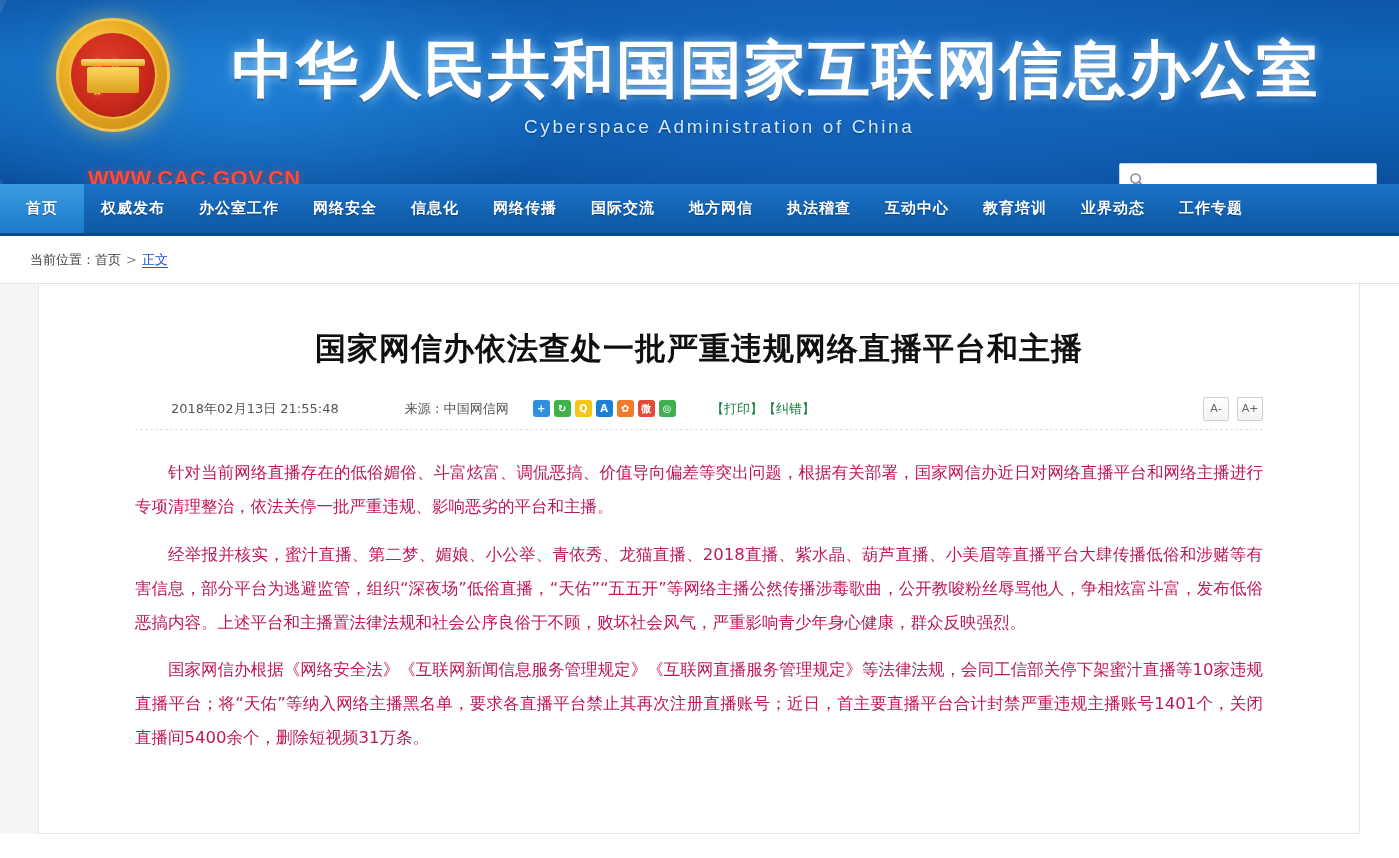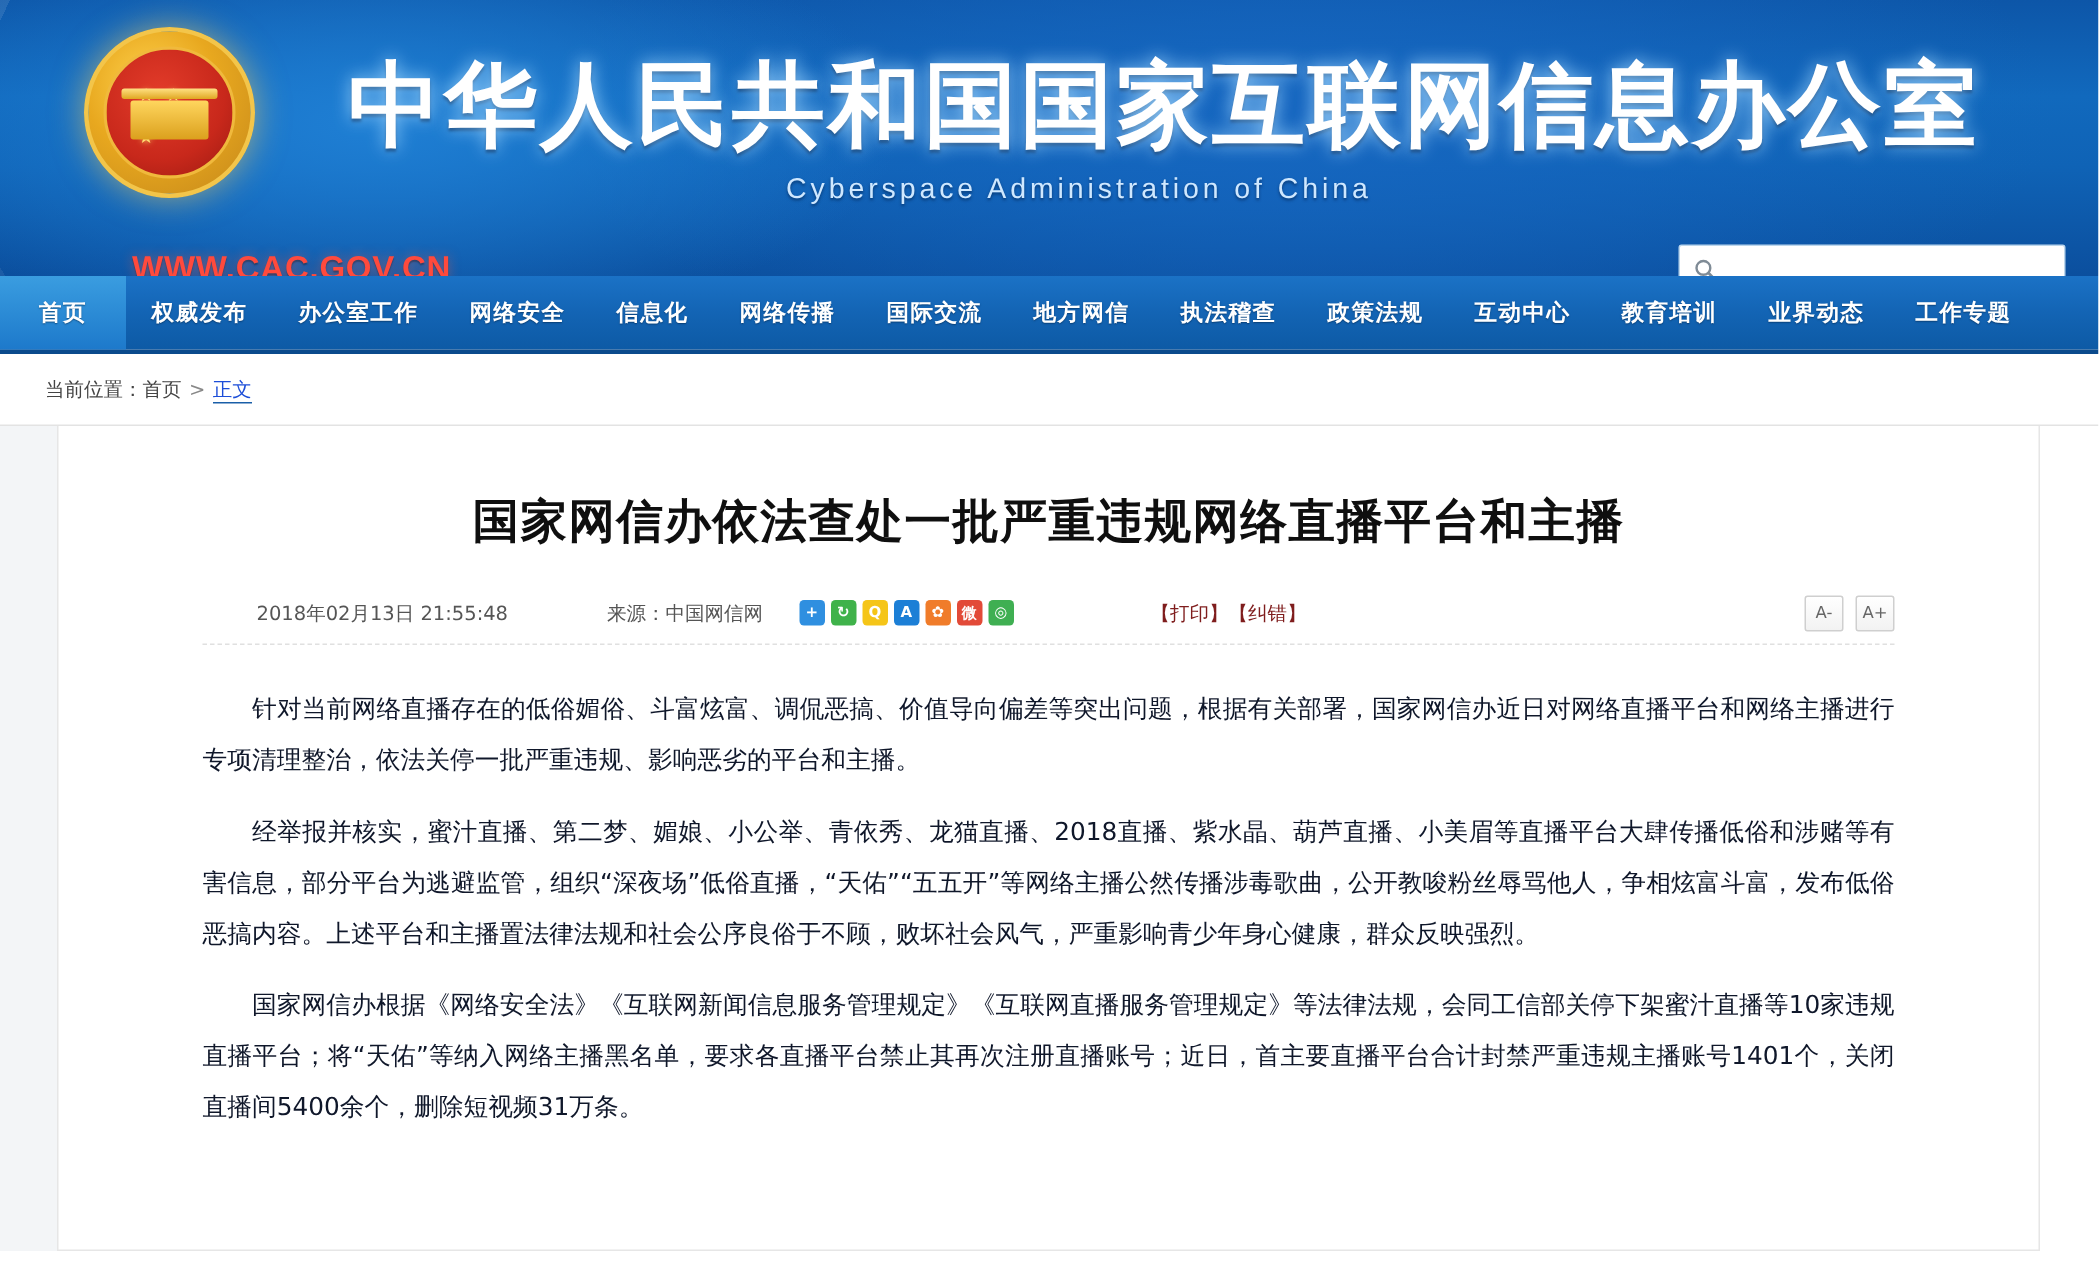--- a/index.html
+++ b/index.html
@@ -224,23 +224,23 @@
     color: #fff;
     font-size: 10px;
     font-weight: bold;
     cursor: pointer;
   }
 
   .meta-actions {
     position: absolute;
     left: 50%;
     transform: translateX(-50%);
-    margin-left: 120px;
+    margin-left: 64px;
     font-size: 13px;
-    color: #7f1d1d;
+    color: #15803d;
     white-space: nowrap;
   }
   .meta-actions span { cursor: pointer; }
 
   .font-sizers {
     position: absolute;
     right: 0;
     display: flex;
     gap: 8px;
   }
@@ -252,21 +252,21 @@
     display: flex; align-items: center; justify-content: center;
     font-size: 11px; color: #666;
     cursor: pointer;
   }
 
   .content { margin-top: 26px; }
   .content p {
     margin: 0 0 14px 0;
     font-size: 16.5px;
     line-height: 2.05;
-    color: #0f172a;
+    color: #be185d;
     text-indent: 2em;
     font-family: "DejaVu Sans", "Liberation Sans", sans-serif;
     text-align: justify;
   }
 </style>
 </head>
 <body>
 
 <div class="banner">
   <div class="emblem">
@@ -293,21 +293,20 @@
 <div class="navbar">
   <div class="nav-item home">首页</div>
   <div class="nav-item">权威发布</div>
   <div class="nav-item">办公室工作</div>
   <div class="nav-item">网络安全</div>
   <div class="nav-item">信息化</div>
   <div class="nav-item">网络传播</div>
   <div class="nav-item">国际交流</div>
   <div class="nav-item">地方网信</div>
   <div class="nav-item">执法稽查</div>
-  <div class="nav-item">政策法规</div>
   <div class="nav-item">互动中心</div>
   <div class="nav-item">教育培训</div>
   <div class="nav-item">业界动态</div>
   <div class="nav-item">工作专题</div>
 </div>
 
 <div class="crumb-wrap">
   <div class="crumb">
     <span>当前位置：</span><a>首页</a><span class="sep">&gt;</span><span class="cur">正文</span>
   </div>

